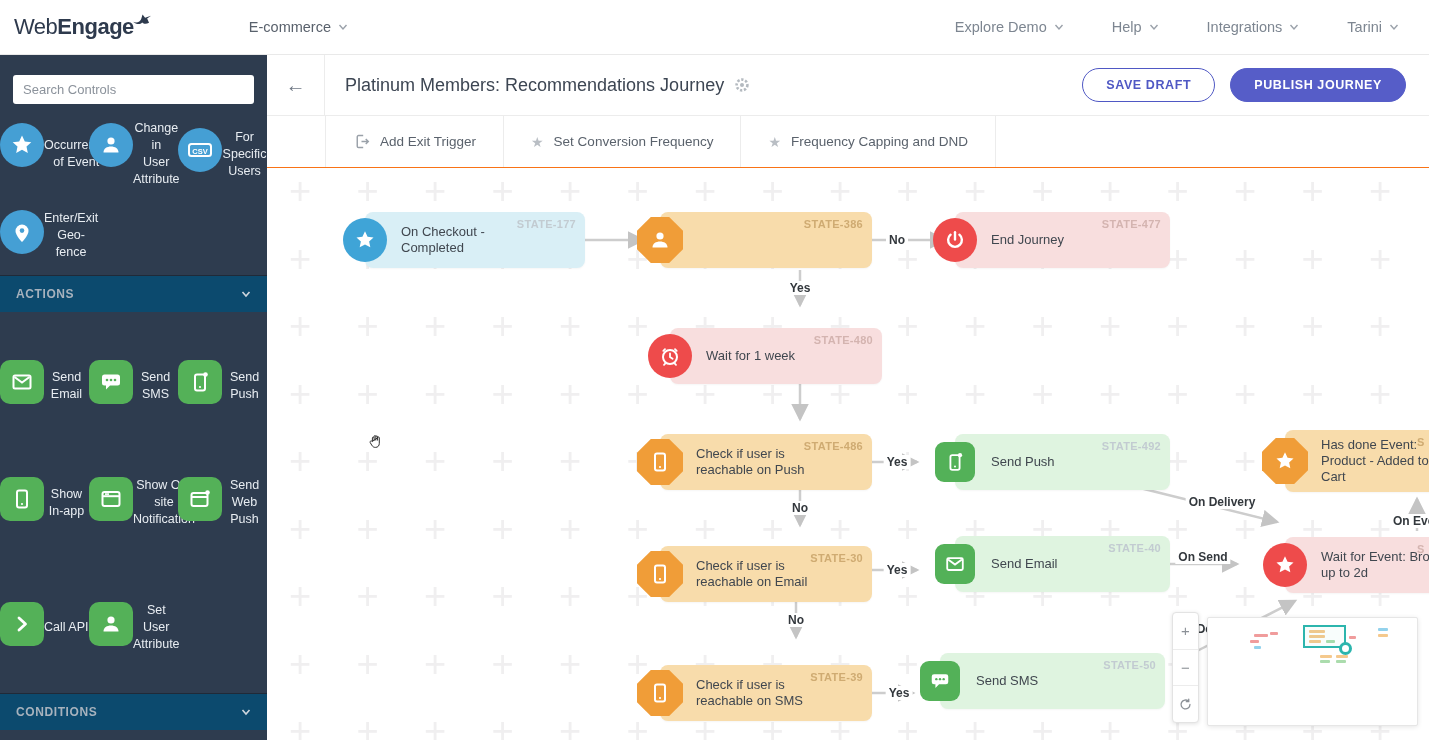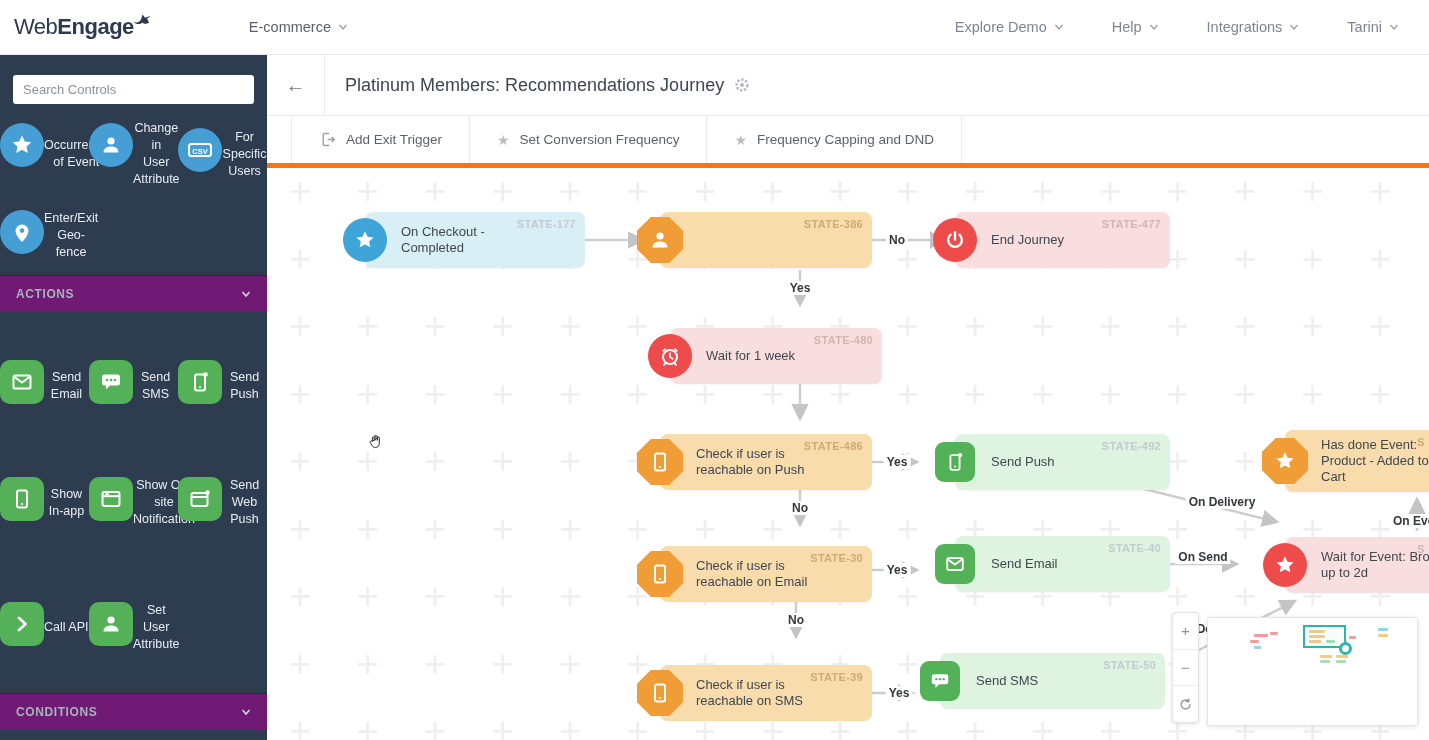--- a/index.html
+++ b/index.html
@@ -23,38 +23,38 @@
   .search-wrap { padding:20px 13px 8px 13px; }
   .search-input { width:100%; height:29px; border:none; border-radius:3px; padding:0 10px; font-size:13px; font-family:"Liberation Sans",sans-serif; color:#3c4450; outline:none; background:#fff; }
   .search-input::placeholder { color:#8b929b; }
   .trig-viewport { overflow:hidden; }
   .ctl-grid { display:flex; flex-wrap:wrap; }
   .ctl-cell { width:89px; display:flex; flex-direction:row; align-items:center; margin-bottom:14px; cursor:pointer; }
   .ctl-cell.clipped .tile-circle { margin-top:-11px; }
   .tile-circle { width:44px; height:44px; border-radius:50%; background:#459fd4; display:flex; align-items:center; justify-content:center; flex:none; }
   .tile-square { width:44px; height:44px; border-radius:10px; background:#54b158; display:flex; align-items:center; justify-content:center; flex:none; }
   .ctl-label { margin-top:8px; font-size:12.5px; line-height:17px; color:#e8edf2; text-align:center; }
-  .section-hdr { height:37px; background:#701a75; border-top:1px solid #202a38; display:flex; align-items:center; justify-content:space-between; padding:0 16px; cursor:pointer; }
+  .section-hdr { height:37px; background:#0c4a6e; border-top:1px solid #202a38; display:flex; align-items:center; justify-content:space-between; padding:0 16px; cursor:pointer; }
   .section-hdr .sec-label { color:#a7b2bd; font-size:12px; font-weight:700; letter-spacing:0.6px; }
   .actions-grid { padding-top:22px; flex:1 1 auto; }
   .conditions-hdr { margin-top:auto; margin-bottom:10px; }
 
   
   .main { position:absolute; left:267px; top:55px; width:1162px; height:685px; background:#fff; }
   .main-header { position:relative; height:61px; border-bottom:1px solid #ececec; display:flex; align-items:center; }
   .back-col { width:58px; height:100%; border-right:1px solid #ececec; display:flex; align-items:center; justify-content:center; cursor:pointer; }
   .back-arrow { font-size:20px; color:#6f7885; }
   .journey-title { margin-left:20px; font-size:18px; color:#3d4653; }
   .gear { margin-left:10px; cursor:pointer; display:flex; align-items:center; }
   .hdr-buttons { margin-left:auto; display:flex; gap:15px; padding-right:23px; }
   .btn { height:34px; border-radius:17px; font-size:12.5px; font-weight:700; letter-spacing:0.6px; padding:0 23px; cursor:pointer; font-family:"Liberation Sans",sans-serif; }
   .btn-outline { background:#fff; border:1.5px solid #4f58c4; color:#4f58c4; }
   .btn-fill { background:#565dc8; border:1.5px solid #565dc8; color:#fff; }
 
-  .toolbar { height:52px; border-bottom:5px solid #f97316; display:flex; align-items:stretch; padding-left:24px; }
+  .toolbar { height:52px; border-bottom:1px solid #f97316; display:flex; align-items:stretch; padding-left:58px; }
   .tool-item { display:flex; align-items:center; gap:10px; padding:0 27px; border-right:1px solid #ececec; color:#5a626c; font-size:13.5px; cursor:pointer; }
   .tool-item:first-child { border-left:1px solid #ececec; }
   .tool-star { color:#b9bec4; font-size:14px; }
 
   
   .canvas { position:relative; width:1162px; height:572px; overflow:hidden; background:#fff; }
   .grid-plus { position:absolute; color:#f0eff0; font-size:38px; font-weight:400; z-index:1; user-select:none; }
   .edges { position:absolute; left:0; top:0; z-index:2; }
 
   .node { position:absolute; height:56px; border-radius:8px; z-index:4; cursor:pointer; box-shadow:0 1px 2px rgba(0,0,0,0.04); }
@@ -287,20 +287,24 @@
       <div class="back-col">
           <span class="back-arrow">←</span>
         </div>
       <span class="journey-title">Platinum Members: Recommendations Journey</span>
       <span class="gear">
         <svg width="16" height="16" viewBox="0 0 16 16">
             <circle cx="8" cy="8" r="5.4" fill="none" stroke="#b4bac0" stroke-width="2.6" stroke-dasharray="2.3 1.7"></circle>
             <circle cx="8" cy="8" r="2" fill="#b4bac0"></circle>
           </svg>
       </span>
+      <div class="hdr-buttons">
+        <button class="btn btn-outline">SAVE DRAFT</button>
+        <button class="btn btn-fill">PUBLISH JOURNEY</button>
+      </div>
     </div>
 
     <div class="toolbar">
       <div class="tool-item">
         <svg width="17" height="17" viewBox="0 0 20 20">
             <path d="M12 3H6.5A1.5 1.5 0 0 0 5 4.5v11A1.5 1.5 0 0 0 6.5 17H12" fill="none" stroke="#9aa1a9" stroke-width="1.7"></path>
             <path d="M10 10h8m-3-3l3 3-3 3" fill="none" stroke="#9aa1a9" stroke-width="1.7"></path>
           </svg>
         <span>Add Exit Trigger</span>
       </div>

